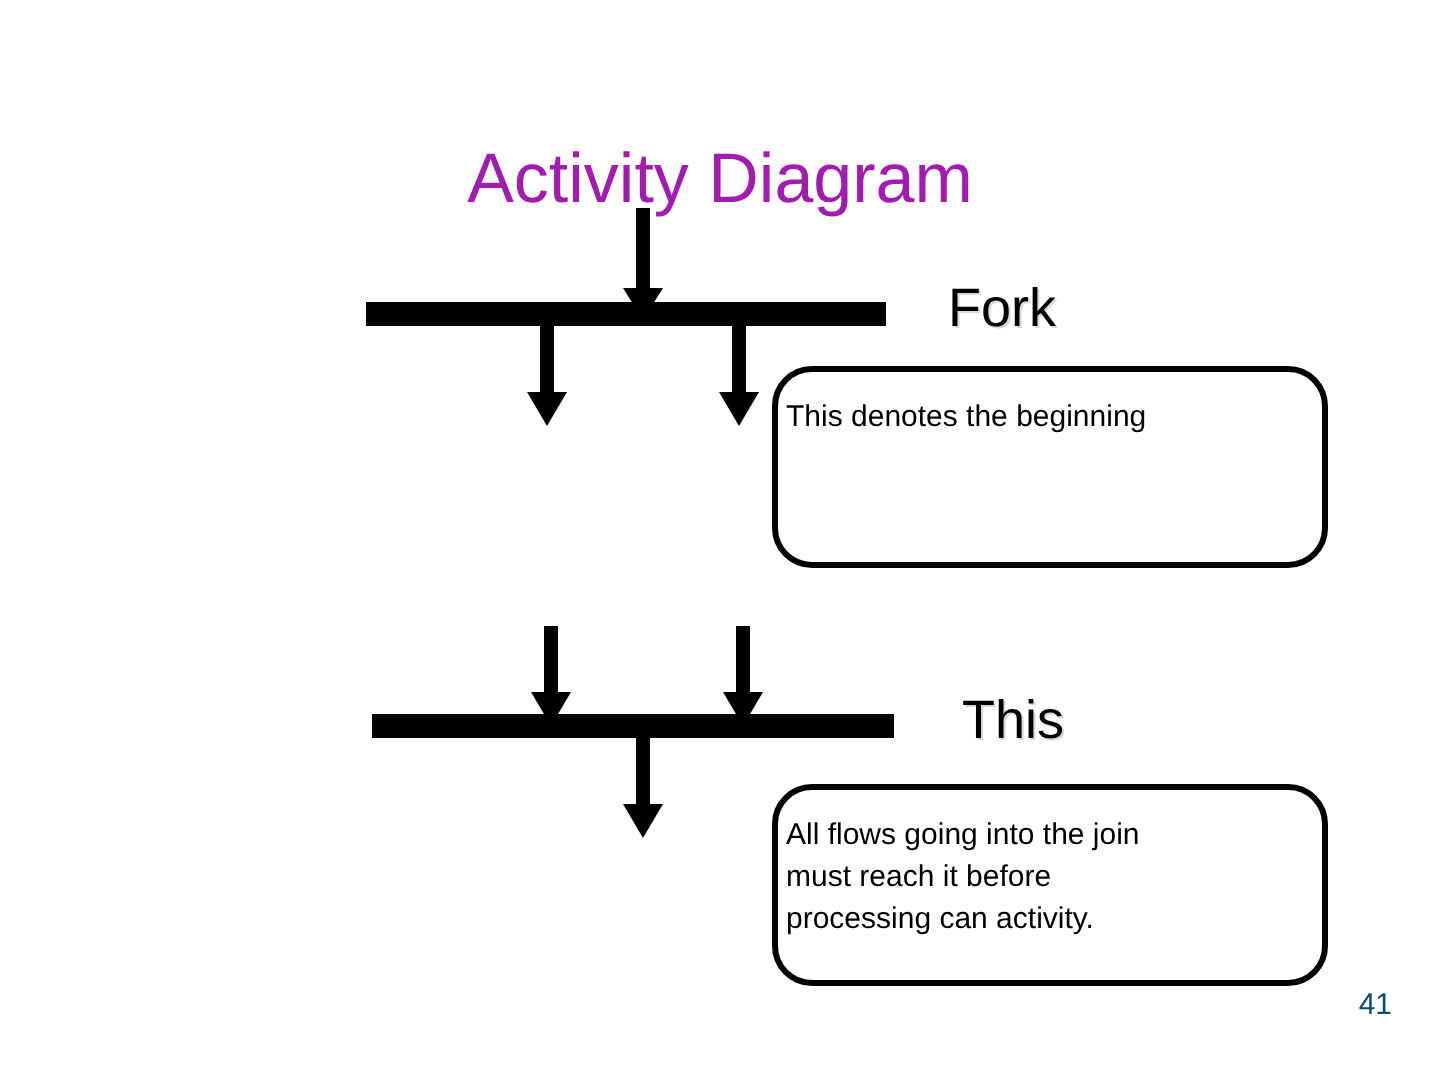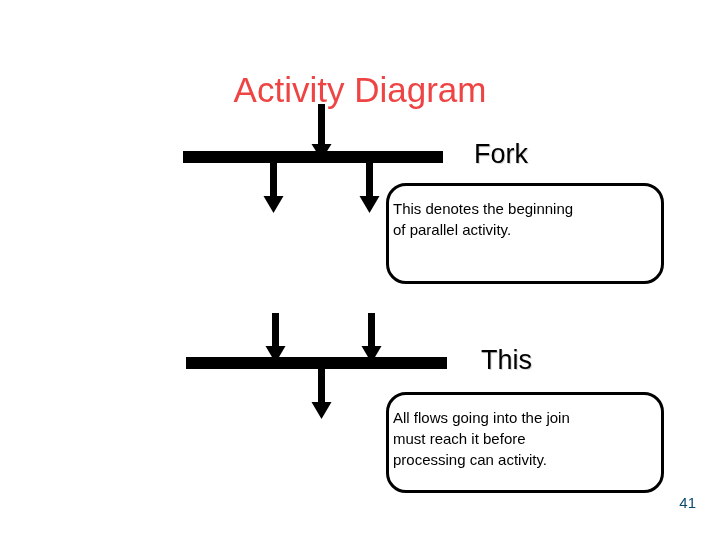--- a/index.html
+++ b/index.html
@@ -27,21 +27,21 @@
   #slide-title {
     position: absolute;
     left: 0;
     top: 47px;
     width: 720px;
     text-align: center;
     font-size: 35px;
     font-weight: normal;
     letter-spacing: 0px;
     line-height: 40px;
-    color: #ef4444;
+    color: #a21caf;
     white-space: nowrap;
   }
 
   
   #diagram-svg {
     position: absolute;
     left: 0;
     top: 0;
     width: 720px;
     height: 540px;
@@ -139,21 +139,20 @@
     <g>
       <rect x="318" y="369" width="7" height="36" fill="#000000"></rect>
       <polygon points="311.5,402 331.5,402 321.5,419 " fill="#000000"></polygon>
     </g>
   </svg>
 
   <div class="section-label" id="label-fork">Fork</div>
 
   <div class="callout" id="callout-fork">
     <span class="callout-line">This denotes the beginning</span>
-    <span class="callout-line">of parallel activity.</span>
   </div>
 
   <div class="section-label" id="label-join">This</div>
 
   <div class="callout" id="callout-join">
     <span class="callout-line">All flows going into the join</span>
     <span class="callout-line">must reach it before</span>
     <span class="callout-line">processing can activity.</span>
   </div>
 

